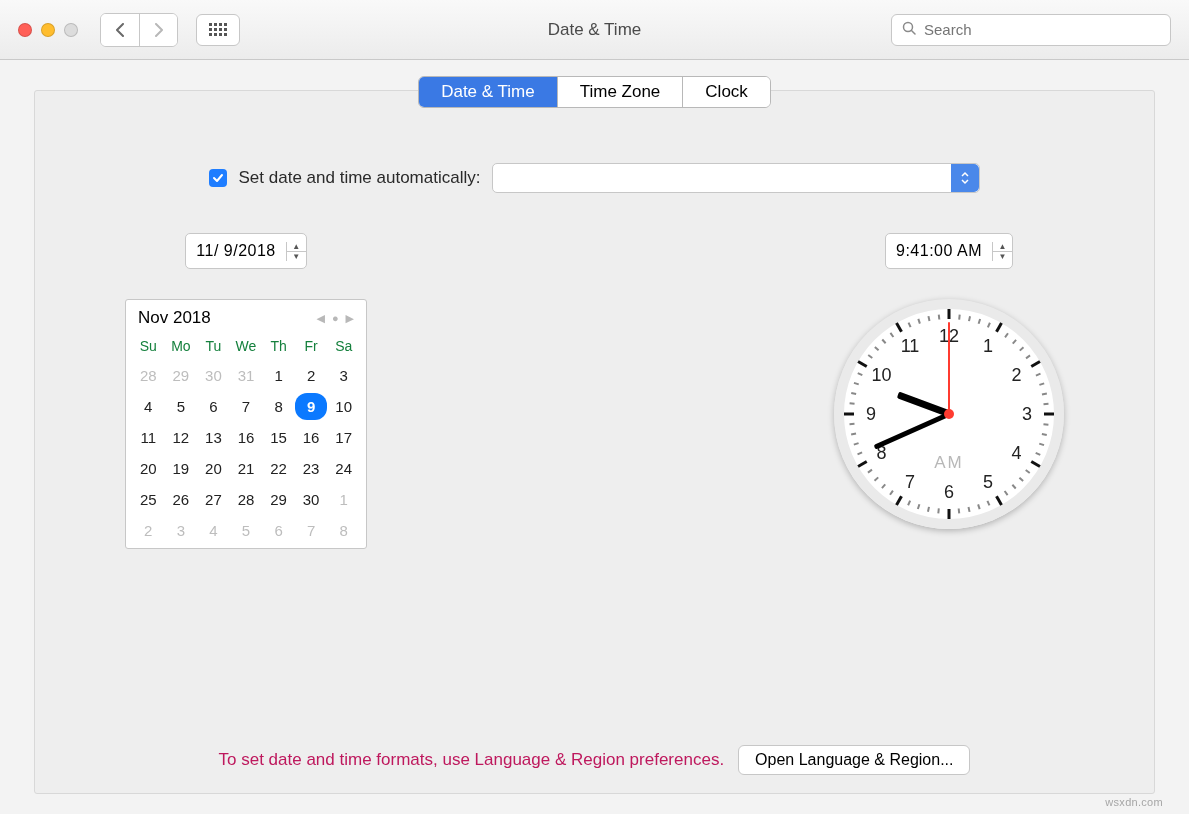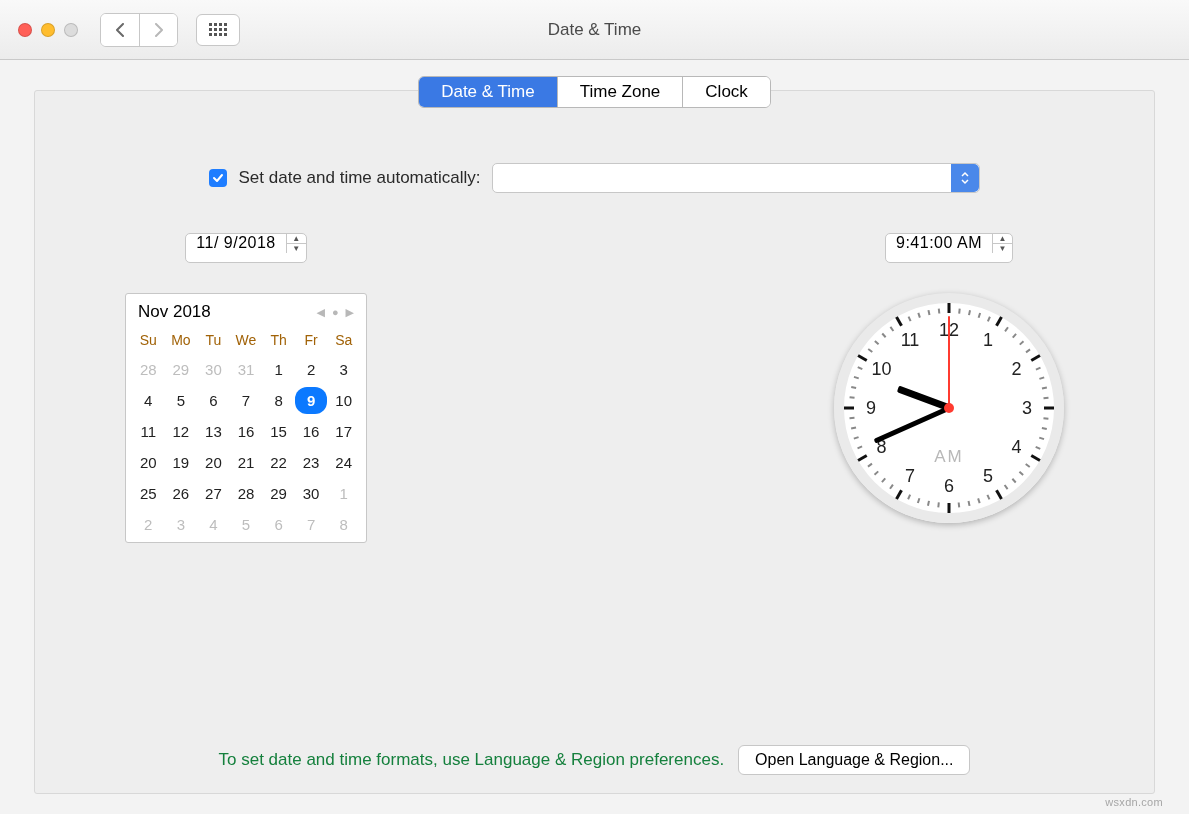--- a/index.html
+++ b/index.html
@@ -68,34 +68,34 @@
     position:absolute; right:0; top:0; bottom:0; width:28px; background:#4a88ea;
     border-top-right-radius:5px; border-bottom-right-radius:5px;
     display:flex; align-items:center; justify-content:center;
   }
   .ddbtn svg { fill:#fff; }
 
   .midrow { display:flex; margin-top:40px; padding:0 90px; justify-content:space-between; align-items:flex-start;}
 
   .col { display:flex; flex-direction:column; align-items:center; gap:30px; }
 
-  .stepfield { display:flex; align-items:flex-start; border:1px solid #c7c7c7; border-radius:5px; background:#fff; height:30px;}
+  .stepfield { display:flex; align-items:center; border:1px solid #c7c7c7; border-radius:5px; background:#fff; height:36px;}
   .stepfield .val { padding:0 10px; display:flex; align-items:center; font-size:16px; letter-spacing:0.5px;}
   .stepper { width:20px; border-left:1px solid #c7c7c7; display:flex; flex-direction:column; }
   .stepper div { flex:1; display:flex; align-items:center; justify-content:center; font-size:8px; color:#555; cursor:pointer;}
   .stepper div:first-child { border-bottom:1px solid #c7c7c7; }
 
   
   .calendar { width:242px; background:#fff; border:1px solid #c7c7c7; border-radius:3px; padding:8px 6px 4px; }
   .calhead { display:flex; align-items:center; justify-content:space-between; padding:0 6px 6px; }
   .calhead .my { font-size:17px; font-weight:normal; }
   .calnav { display:flex; gap:7px; align-items:center;}
   .calnav span { font-size:11px; color:#b8b8b8; cursor:pointer; }
   .calgrid { display:grid; grid-template-columns:repeat(7,1fr); text-align:center; row-gap:4px; }
-  .calgrid .dow { font-size:14px; color:#a16207; padding:4px 0; }
+  .calgrid .dow { font-size:14px; color:#15803d; padding:4px 0; }
   .calgrid .d { font-size:15px; color:#222; padding:5px 0; border-radius:12px; }
   .calgrid .d.off { color:#bdbdbd; }
   .calgrid .d.sel { background:#0b79ff; color:#fff; font-weight:bold; }
 
   
   .clockwrap { position:relative; width:230px; height:230px; }
   .clockface {
     position:absolute; inset:0; border-radius:50%; background:#fff;
     box-shadow: inset 0 0 0 10px #eaeaea, inset 0 2px 4px rgba(0,0,0,.2), 0 2px 6px rgba(0,0,0,.25);
   }
@@ -103,21 +103,21 @@
   .tick { position:absolute; left:50%; top:50%; width:2px; height:8px; background:#333; transform-origin:50% 100%; }
   .hand { position:absolute; left:50%; top:50%; transform-origin:50% 100%; border-radius:2px;}
   .hand.hour { width:7px; height:55px; background:#000; margin-left:-3.5px; margin-top:-55px; }
   .hand.min  { width:5px; height:82px; background:#000; margin-left:-2.5px; margin-top:-82px; }
   .hand.sec  { width:2px; height:92px; background:#ff3b30; margin-left:-1px; margin-top:-92px; }
   .center-pin { position:absolute; left:50%; top:50%; width:10px; height:10px; background:#ff3b30; border-radius:50%; transform:translate(-50%,-50%);}
   .ampm { position:absolute; left:50%; top:67%; transform:translateX(-50%); color:#b8b8b8; font-size:17px; letter-spacing:2px;}
 
   
   .bottom { margin-top:auto; margin-bottom:18px; display:flex; align-items:center; justify-content:center; gap:14px;}
-  .bottom .hint { font-size:17px; color:#15803d; }
+  .bottom .hint { font-size:17px; color:#be185d; }
   .openbtn { background:#fff; border:1px solid #c7c7c7; border-radius:6px; padding:5px 16px; font-size:16px; cursor:pointer;}
 
   .watermark { position:absolute; right:26px; bottom:6px; font-size:11px; color:#a6a6a6; letter-spacing:.3px;}
 </style>
 </head>
 <body>
 
 <div class="window">
 
   <div class="titlebar">
@@ -148,20 +148,29 @@
           <span></span>
           <span></span>
           <span></span>
         <span></span>
           <span></span>
           <span></span>
           <span></span>
       </div>
     </div>
     <div class="titlecenter">Date &amp; Time</div>
+    <div class="searchwrap">
+      <span class="searchicon">
+        <svg width="14" height="14" viewBox="0 0 14 14">
+            <circle cx="6" cy="6" r="4.5" stroke="#8a8a8a" stroke-width="1.5" fill="none"></circle>
+            <line x1="9.5" y1="9.5" x2="13" y2="13" stroke="#8a8a8a" stroke-width="1.5" stroke-linecap="round"></line>
+          </svg>
+      </span>
+      <input type="text" placeholder="Search" style="">
+    </div>
   </div>
 
   <div class="content">
     <div class="panel">
 
       <div class="tabrow">
         <div class="tabs" id="tabbar">
             <button class="tab active">Date &amp; Time</button>
             <button class="tab">Time Zone</button>
             <button class="tab">Clock</button>

